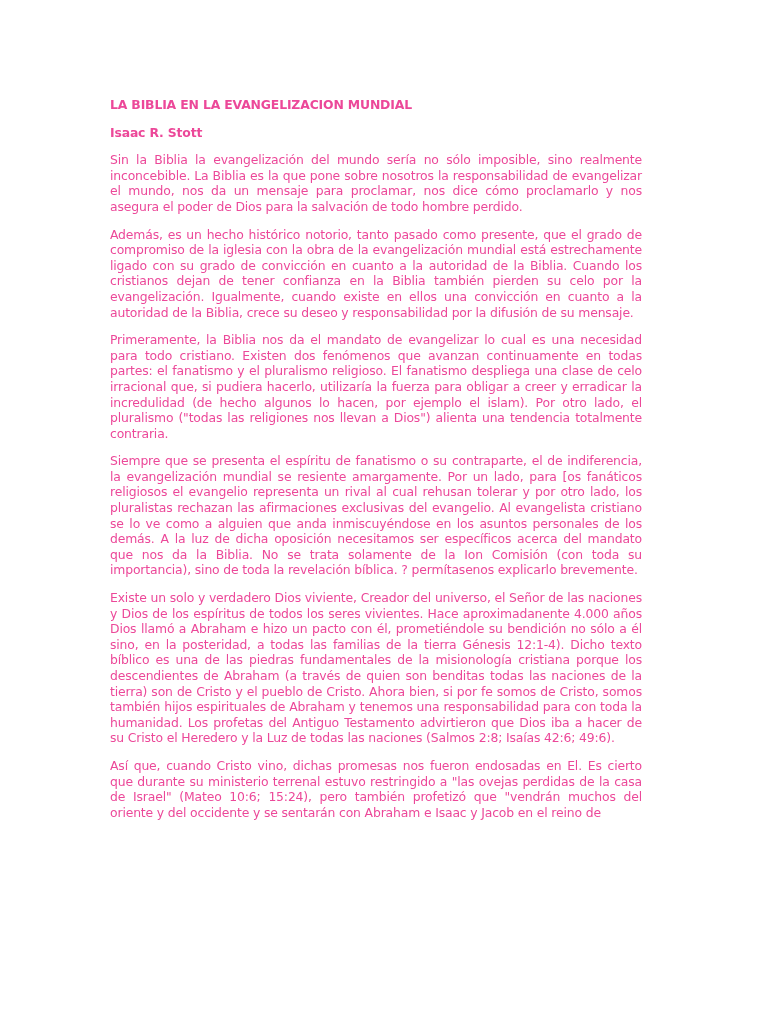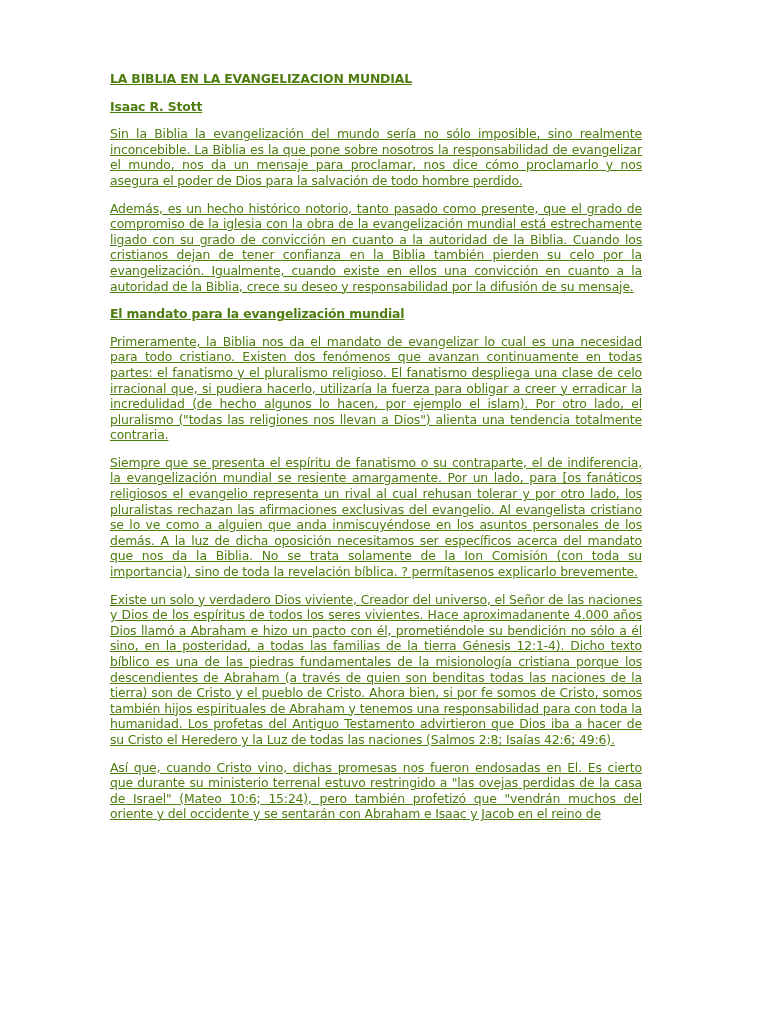--- a/index.html
+++ b/index.html
@@ -9,28 +9,27 @@
     }
     body {
       width: 768px;
       height: 1024px;
       overflow: hidden;
       position: relative;
     }
     .page {
       position: absolute;
       left: 110px;
-      top: 71px;
+      top: 97px;
       width: 548px;
       font-family: "DejaVu Sans", sans-serif;
       font-size: 12.4px;
       line-height: 15.6px;
-      color: #4d7c0f;
+      color: #ec4899;
       letter-spacing: -0.15px;
-      text-decoration: underline;
     }
     .doc-title {
       font-weight: bold;
       margin: 0 0 12px 0;
       font-size: 12.4px;
       line-height: 15.6px;
     }
     .author {
       font-weight: bold;
       margin: 0 0 12px 0;
@@ -49,18 +48,17 @@
     }
   </style>
 </head>
 <body>
 
 <div class="page">
   <div class="doc-title">LA BIBLIA EN LA EVANGELIZACION MUNDIAL</div>
   <div class="author">Isaac R. Stott</div>
   <p class="para">Sin la Biblia la evangelización del mundo sería no sólo imposible, sino realmente inconcebible. La Biblia es la que pone sobre nosotros la responsabilidad de evangelizar el mundo, nos da un mensaje para proclamar, nos dice cómo proclamarlo y nos asegura el poder de Dios para la salvación de todo hombre perdido.</p>
   <p class="para">Además, es un hecho histórico notorio, tanto pasado como presente, que el grado de compromiso de la iglesia con la obra de la evangelización mundial está estrechamente ligado con su grado de convicción en cuanto a la autoridad de la Biblia. Cuando los cristianos dejan de tener confianza en la Biblia también pierden su celo por la evangelización. Igualmente, cuando existe en ellos una convicción en cuanto a la autoridad de la Biblia, crece su deseo y responsabilidad por la difusión de su mensaje.</p>
-  <div class="section-heading">El mandato para la evangelización mundial</div>
   <p class="para">Primeramente, la Biblia nos da el mandato de evangelizar lo cual es una necesidad para todo cristiano. Existen dos fenómenos que avanzan continuamente en todas partes: el fanatismo y el pluralismo religioso. El fanatismo despliega una clase de celo irracional que, si pudiera hacerlo, utilizaría la fuerza para obligar a creer y erradicar la incredulidad (de hecho algunos lo hacen, por ejemplo el islam). Por otro lado, el pluralismo ("todas las religiones nos llevan a Dios") alienta una tendencia totalmente contraria.</p>
   <p class="para">Siempre que se presenta el espíritu de fanatismo o su contraparte, el de indiferencia, la evangelización mundial se resiente amargamente. Por un lado, para [os fanáticos religiosos el evangelio representa un rival al cual rehusan tolerar y por otro lado, los pluralistas rechazan las afirmaciones exclusivas del evangelio. Al evangelista cristiano se lo ve como a alguien que anda inmiscuyéndose en los asuntos personales de los demás. A la luz de dicha oposición necesitamos ser específicos acerca del mandato que nos da la Biblia. No se trata solamente de la Ion Comisión (con toda su importancia), sino de toda la revelación bíblica. ? permítasenos explicarlo brevemente.</p>
   <p class="para">Existe un solo y verdadero Dios viviente, Creador del universo, el Señor de las naciones y Dios de los espíritus de todos los seres vivientes. Hace aproximadanente 4.000 años Dios llamó a Abraham e hizo un pacto con él, prometiéndole su bendición no sólo a él sino, en la posteridad, a todas las familias de la tierra Génesis 12:1-4). Dicho texto bíblico es una de las piedras fundamentales de la misionología cristiana porque los descendientes de Abraham (a través de quien son benditas todas las naciones de la tierra) son de Cristo y el pueblo de Cristo. Ahora bien, si por fe somos de Cristo, somos también hijos espirituales de Abraham y tenemos una responsabilidad para con toda la humanidad. Los profetas del Antiguo Testamento advirtieron que Dios iba a hacer de su Cristo el Heredero y la Luz de todas las naciones (Salmos 2:8; Isaías 42:6; 49:6).</p>
   <p class="para">Así que, cuando Cristo vino, dichas promesas nos fueron endosadas en El. Es cierto que durante su ministerio terrenal estuvo restringido a "las ovejas perdidas de la casa de Israel" (Mateo 10:6; 15:24), pero también profetizó que "vendrán muchos del oriente y del occidente y se sentarán con Abraham e Isaac y Jacob en el reino de</p>
 </div>
 
 </body></html>

